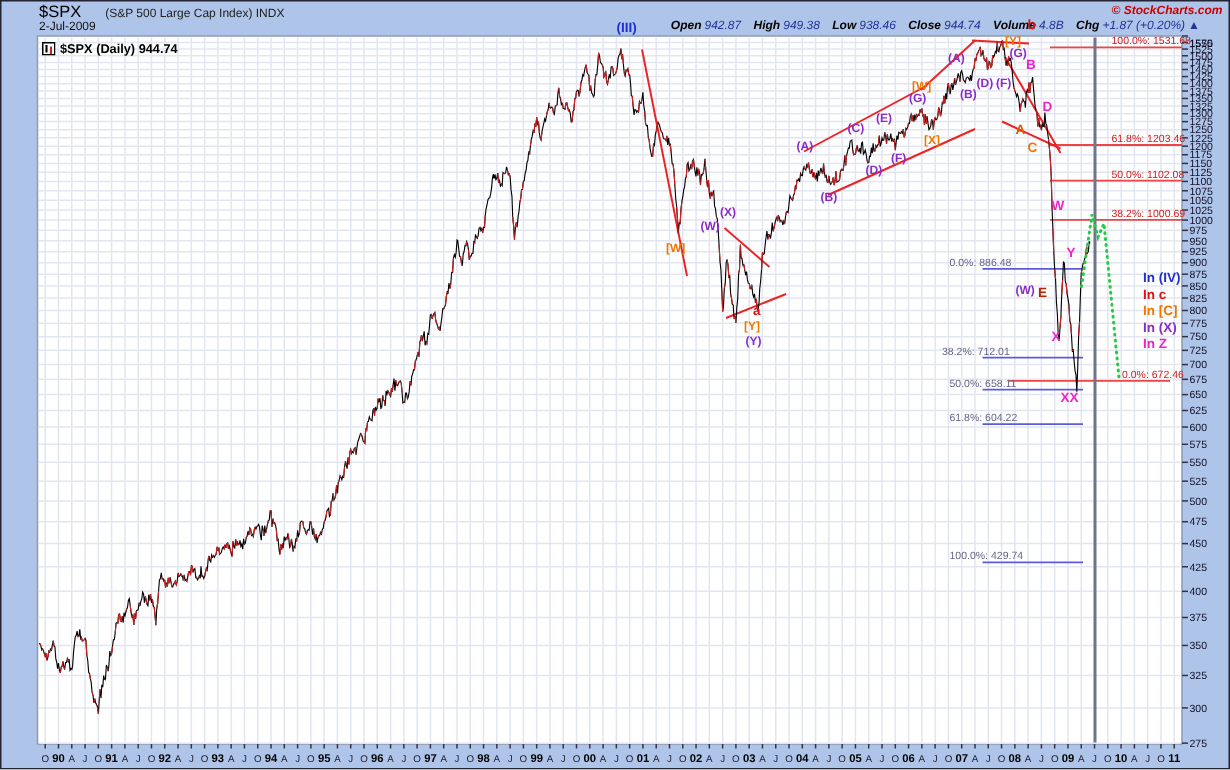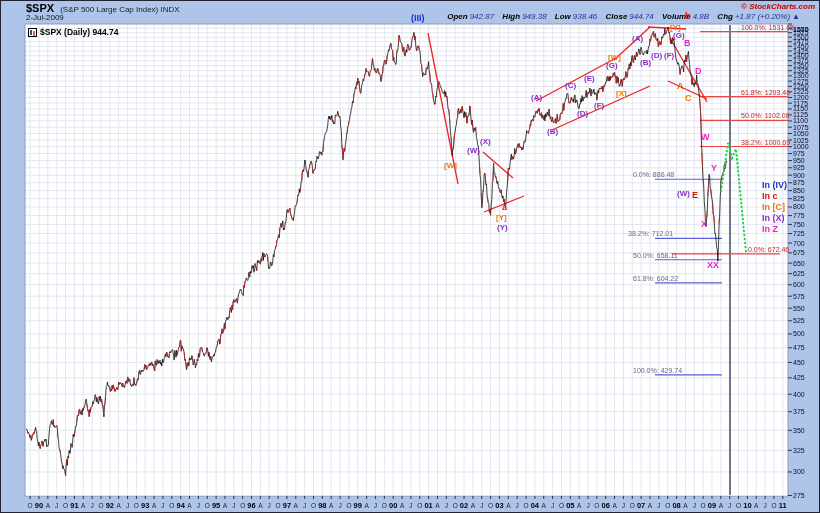--- a/index.html
+++ b/index.html
@@ -5,22 +5,22 @@
   html,body{margin:0;padding:0;}
   #app{
     position:relative;width:820px;height:513px;
     background:#aec4e8;
     font-family:"Liberation Sans","DejaVu Sans",sans-serif;
     outline:1px solid #223;outline-offset:-1px;
     overflow:hidden;
   }
   .abs{position:absolute;white-space:nowrap;}
   #title-row{left:26px;top:2px;font-size:8px;color:#222;}
-  #symbol{font-size:11px;font-weight:bold;color:#000;text-align:center;}
-  #desc{font-size:8px;color:#222;margin-left:6px;}
+  #symbol{font-size:11px;font-weight:normal;color:#000;text-align:center;}
+  #desc{font-size:8px;color:#222;margin-left:16px;}
   #date-label{left:26px;top:13px;font-size:8px;color:#111;}
   #copyright{right:5px;top:2px;font-size:8px;color:#cc0000;font-weight:bold;font-style:italic;}
   #quote-row{right:20px;top:12px;font-size:8px;color:#000;font-style:italic;}
   #quote-row .ql{font-weight:bold;color:#000;margin-left:6px;}
   #quote-row .qv{color:#223399;margin-left:2px;}
   #legend-row{left:28px;top:27px;font-size:8.5px;font-weight:bold;color:#000;display:flex;align-items:center;gap:3px;}
   svg text{font-family:"Liberation Sans","DejaVu Sans",sans-serif;}
 </style>
 </head>
 <body>

